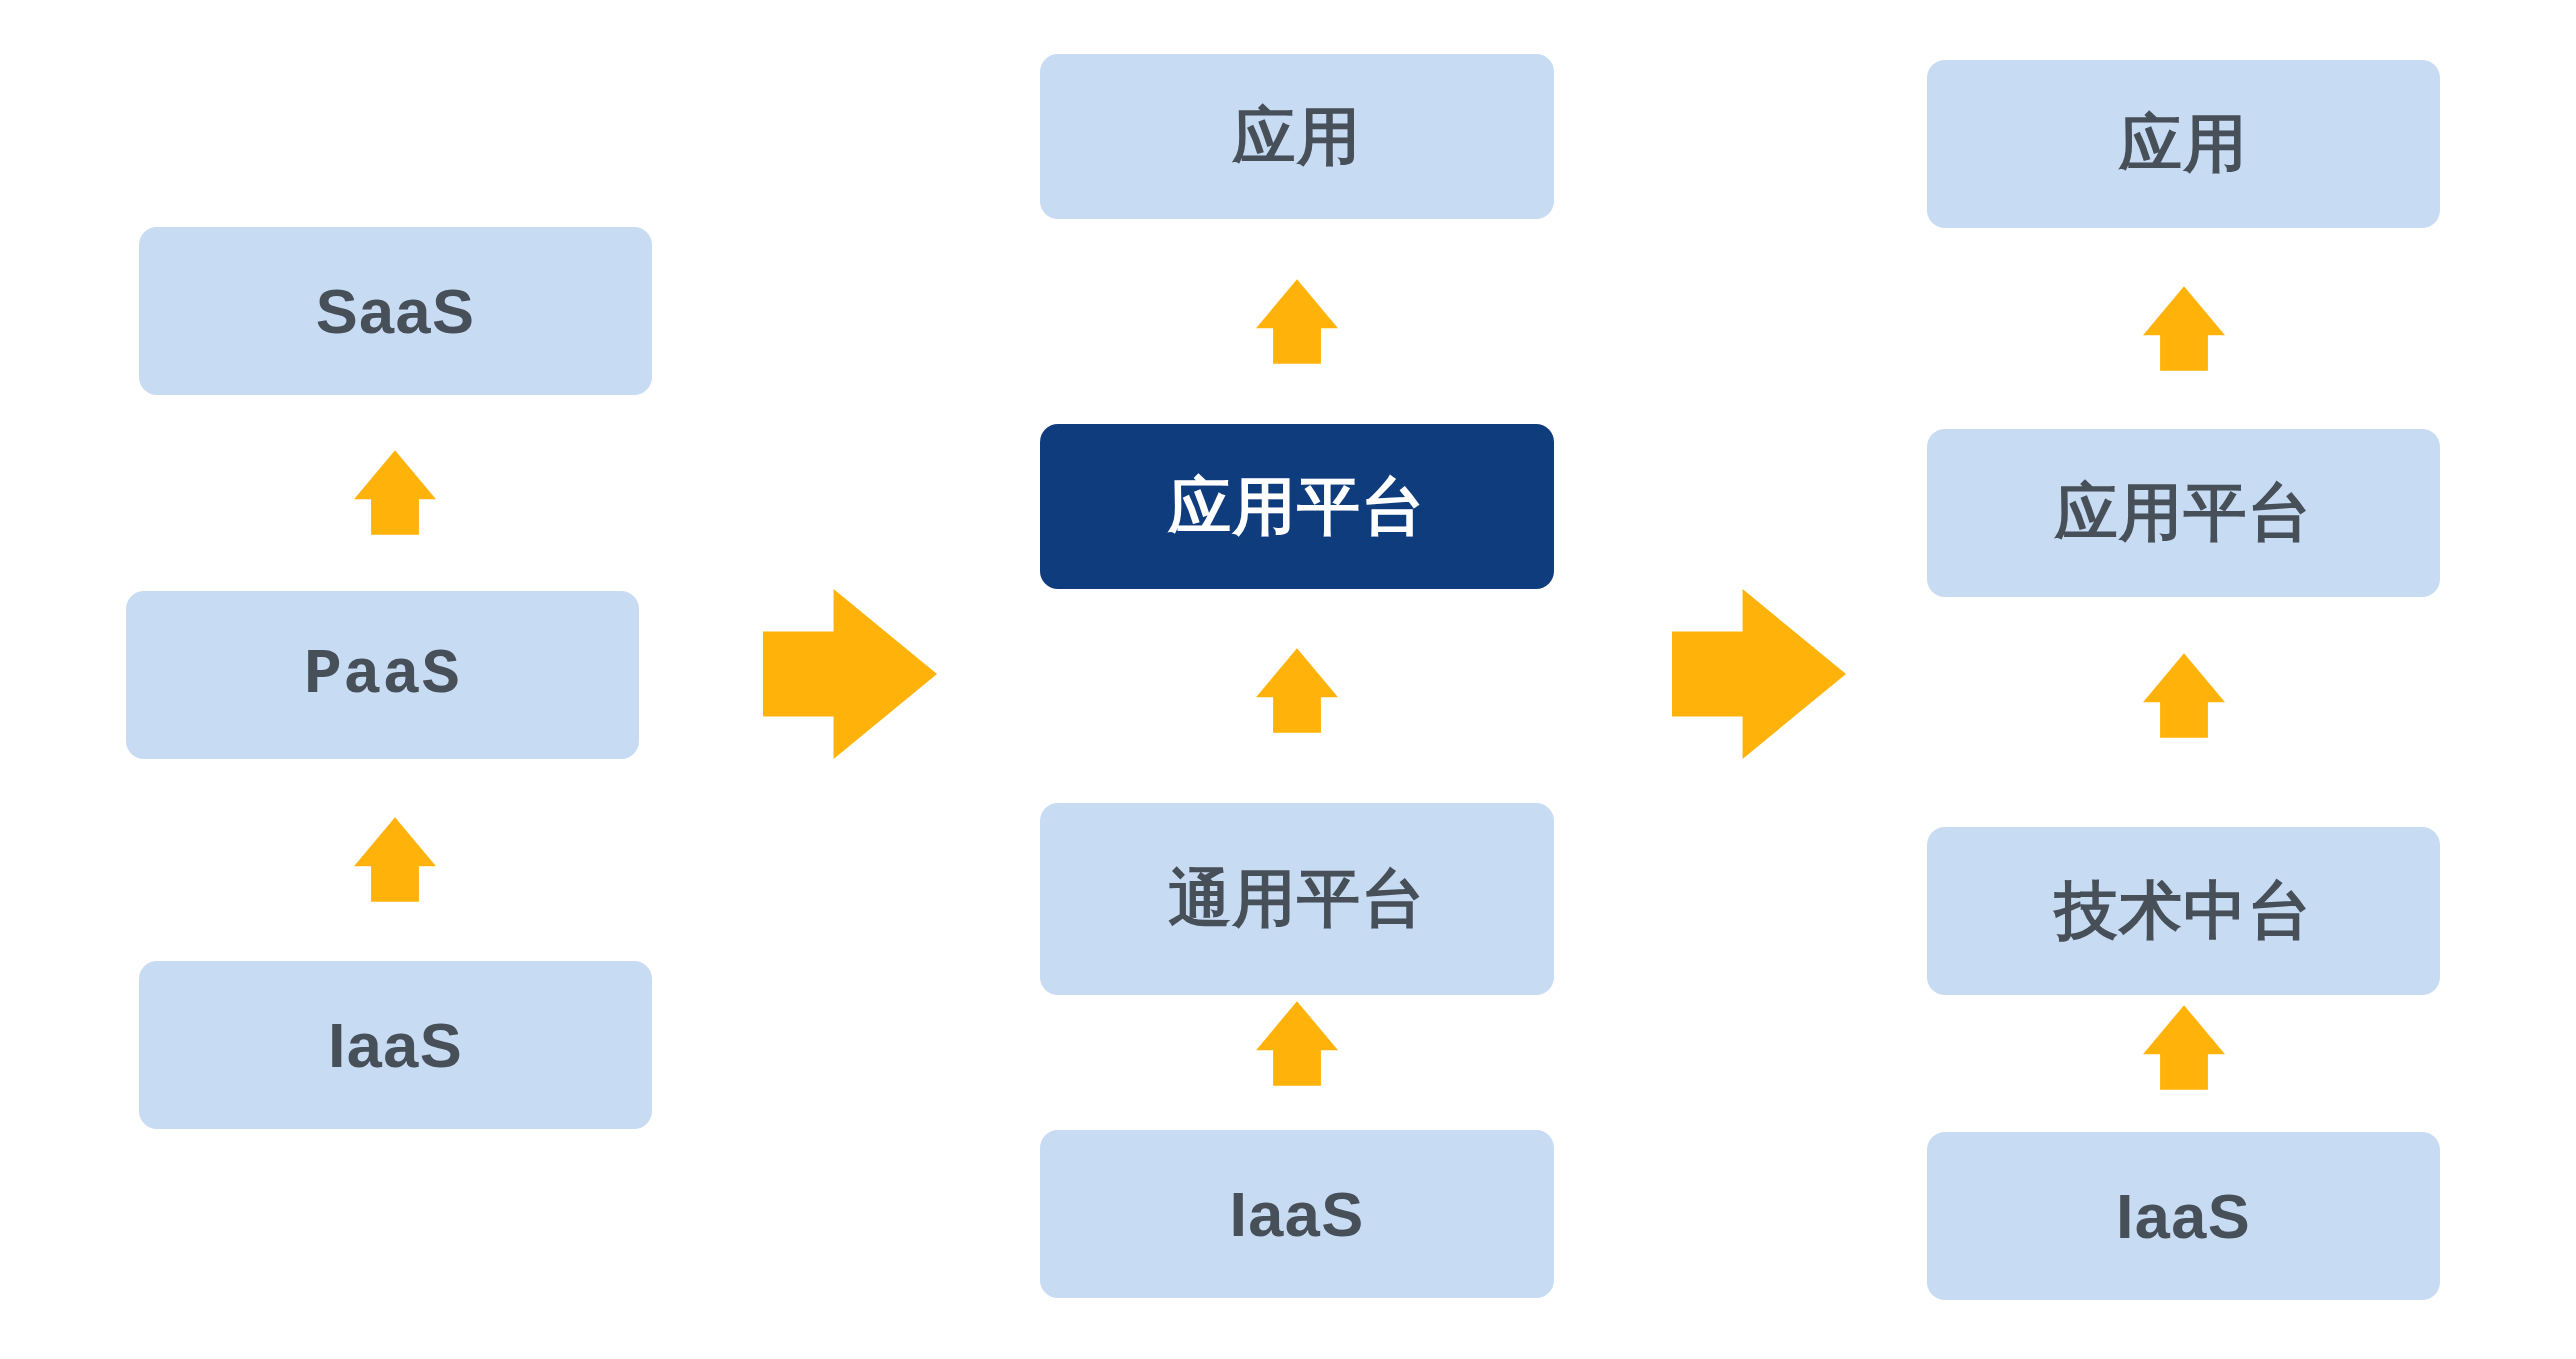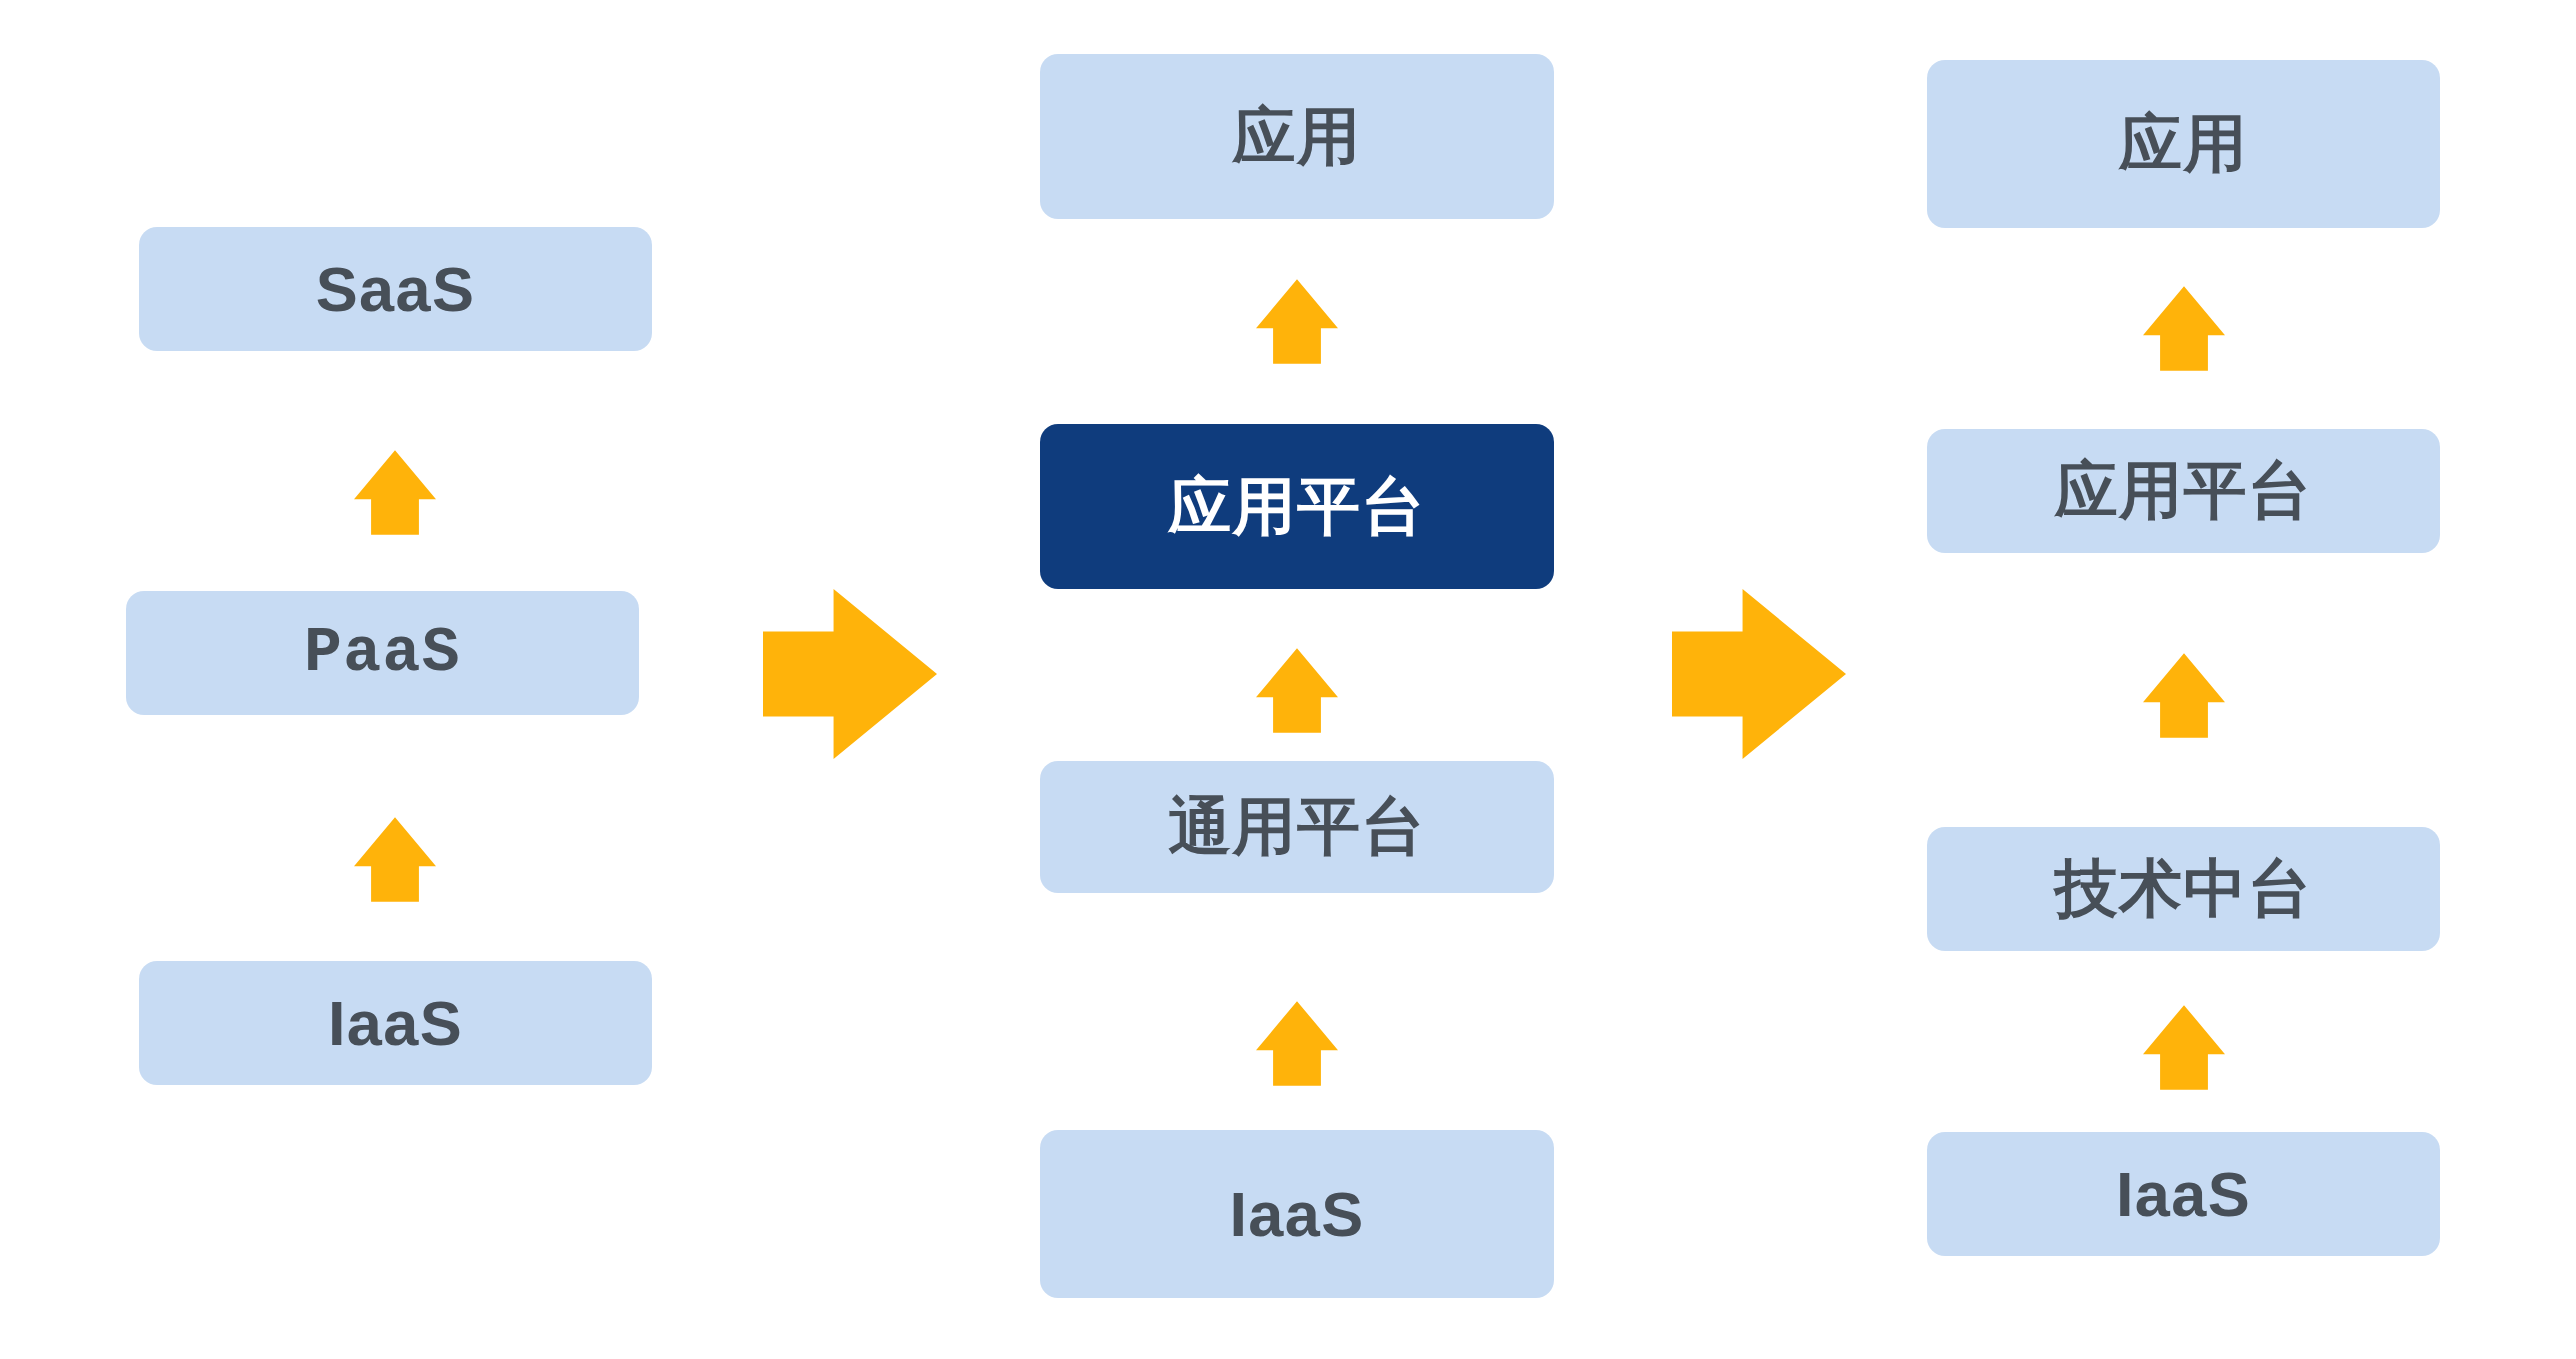--- a/index.html
+++ b/index.html
@@ -13,21 +13,21 @@
   html,body{margin:0;padding:0;}
   body{
     width:2576px;height:1360px;
     background:var(--background);
     font-family:"Liberation Sans","DejaVu Sans",sans-serif;
     overflow:hidden;
   }
   .canvas{position:relative;width:2576px;height:1360px;}
   .box{
     position:absolute;
-    width:513px;height:124px;
+    width:513px;height:168px;
     background:var(--box-light);
     border-radius:18px;
     display:flex;align-items:center;justify-content:center;
     font-size:63px;font-weight:600;
     color:var(--text-dark);
     letter-spacing:1.4px;
     box-sizing:border-box;
   }
   .box.dark{background:var(--box-dark);color:var(--text-light);}
   .arrow{position:absolute;line-height:0;}
@@ -37,21 +37,21 @@
   
   #b-c1-saas{left:139px;top:227px;}
   #b-c1-paas{left:126px;top:591px;font-family:Liberation Mono, monospace;}
   #b-c1-iaas{left:139px;top:961px;}
   #u-c1-1{left:354px;top:450px;}
   #u-c1-2{left:354px;top:817px;}
 
   
   #b-c2-app    {left:1040px;top:54px;  width:514px;height:165px;}
   #b-c2-appplat{left:1040px;top:424px; width:514px;height:165px;}
-  #b-c2-common {left:1040px;top:761px;width:514px;height:132px;text-align:center;}
+  #b-c2-common {left:1040px;top:803px;width:514px;height:192px;text-align:center;}
   #b-c2-iaas   {left:1040px;top:1130px;width:514px;height:168px;}
   #u-c2-1{left:1256px;top:279px;}
   #u-c2-2{left:1256px;top:648px;}
   #u-c2-3{left:1256px;top:1001px;}
 
   
   #b-c3-app    {left:1927px;top:60px;  height:168px;}
   #b-c3-appplat{left:1927px;top:429px;}
   #b-c3-tech   {left:1927px;top:795px;margin-top:32px;}
   #b-c3-iaas   {left:1927px;top:1132px;}

